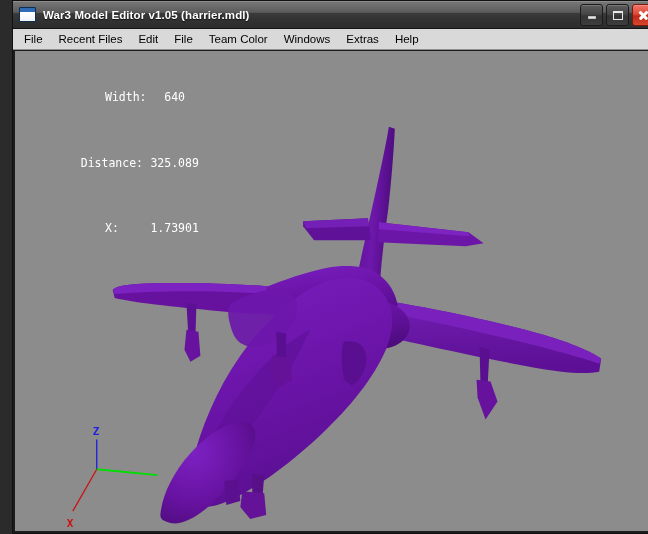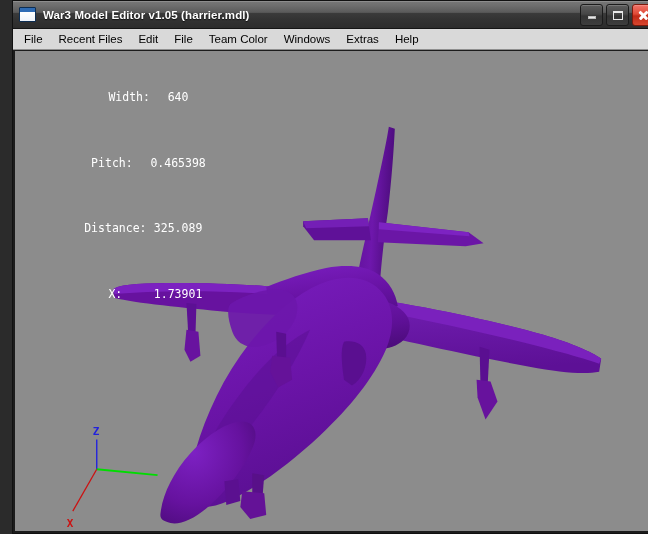--- a/index.html
+++ b/index.html
@@ -319,23 +319,20 @@
         <line x1="82" y1="420" x2="58" y2="462" stroke="#cc1111" stroke-width="1.3"></line>
         <text x="52" y="478" fill="#cc1111" font-family="DejaVu Sans Mono, monospace" font-size="11" font-weight="bold">X</text>
       </svg>
     </div>
 
     <div id="hud">
       <span class="hud-row">
         <span class="hud-label">Width:</span><span class="hud-value">640</span>
       </span>
       <span class="hud-row">
-        <span class="hud-label">Pitch:</span><span class="hud-value">0.465398</span>
-      </span>
-      <span class="hud-row">
         <span class="hud-label">Distance:</span><span class="hud-value">325.089</span>
       </span>
       <span class="hud-row">
         <span class="hud-label">X:</span><span class="hud-value">1.73901</span>
       </span>
       
       
     </div>
   </div>
 

